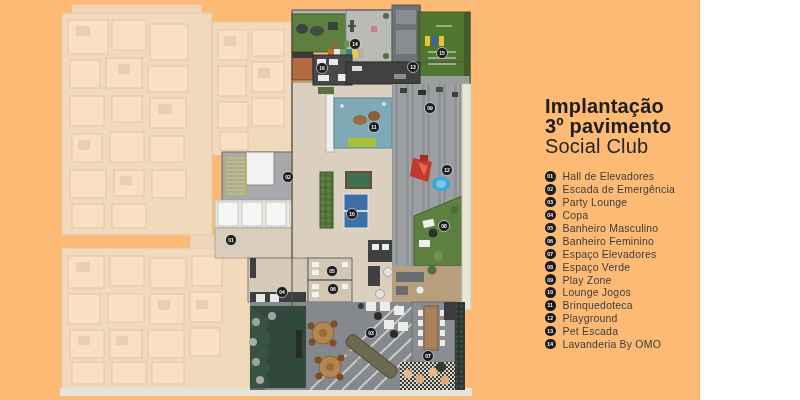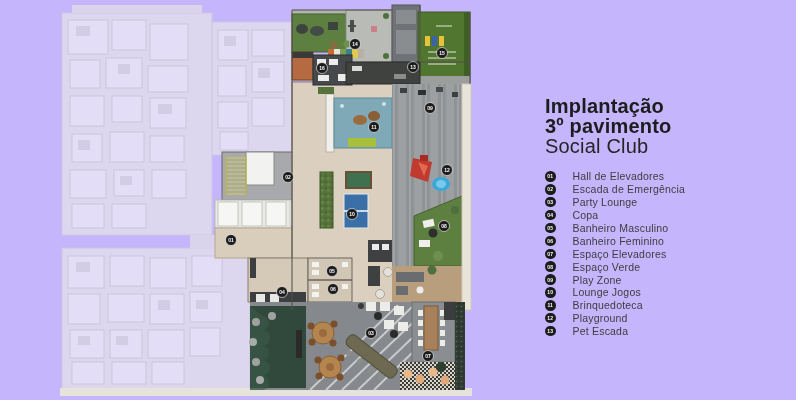--- a/index.html
+++ b/index.html
@@ -1,35 +1,35 @@
 <!DOCTYPE html>
 <html><head>
 <meta charset="utf-8">
 <style>
   html,body{margin:0;padding:0;}
   body{
     width:800px;height:400px;overflow:hidden;background:#ffffff;
     font-family:"Liberation Sans",sans-serif;position:relative;
   }
-  .canvas{position:absolute;inset:0;width:796px;height:400px;background:#c4b5fd;}
+  .canvas{position:absolute;inset:0;width:700px;height:400px;background:#fdba74;}
   .plan{position:absolute;left:0;top:0;width:560px;height:400px;}
   .plan svg{display:block;}
   .legend{position:absolute;left:545px;top:96px;width:240px;}
   .legend-title{margin:0 0 14px 0;color:#1d1d1d;}
   .legend-title .t-line{display:block;font-size:20px;line-height:20px;letter-spacing:.2px;}
   .t-bold{font-weight:700;}
   .t-reg{font-weight:400;color:#252525;}
   .legend-list{list-style:none;margin:12px 0 0 0;padding:0;}
   .legend-item{display:flex;align-items:center;height:12.9px;}
   .legend-badge{
     width:10.5px;height:10.5px;border-radius:50%;background:#1c1c1c;color:#ffffff;
     font-size:5px;font-weight:700;display:flex;align-items:center;justify-content:center;
     flex:0 0 auto;letter-spacing:.2px;
   }
-  .legend-label{margin-left:17px;font-size:10.5px;color:#3d3d3d;letter-spacing:.2px;white-space:nowrap;}
+  .legend-label{margin-left:7px;font-size:10.5px;color:#3d3d3d;letter-spacing:.2px;white-space:nowrap;}
 </style>
 </head>
 <body>
 
 <div class="canvas">
 
   <div class="plan">
     <svg width="560" height="400" viewBox="0 0 560 400" xmlns="http://www.w3.org/2000/svg">
       <defs>
         <pattern id="checker" width="4" height="4" patternUnits="userSpaceOnUse">
@@ -486,16 +486,20 @@
           <span class="legend-label">Brinquedoteca</span>
         </li>
         <li class="legend-item">
           <span class="legend-badge">12</span>
           <span class="legend-label">Playground</span>
         </li>
         <li class="legend-item">
           <span class="legend-badge">13</span>
           <span class="legend-label">Pet Escada</span>
         </li>
+        <li class="legend-item">
+          <span class="legend-badge">14</span>
+          <span class="legend-label">Lavanderia By OMO</span>
+        </li>
       </ul>
   </aside>
 
 </div>
 
 </body></html>

